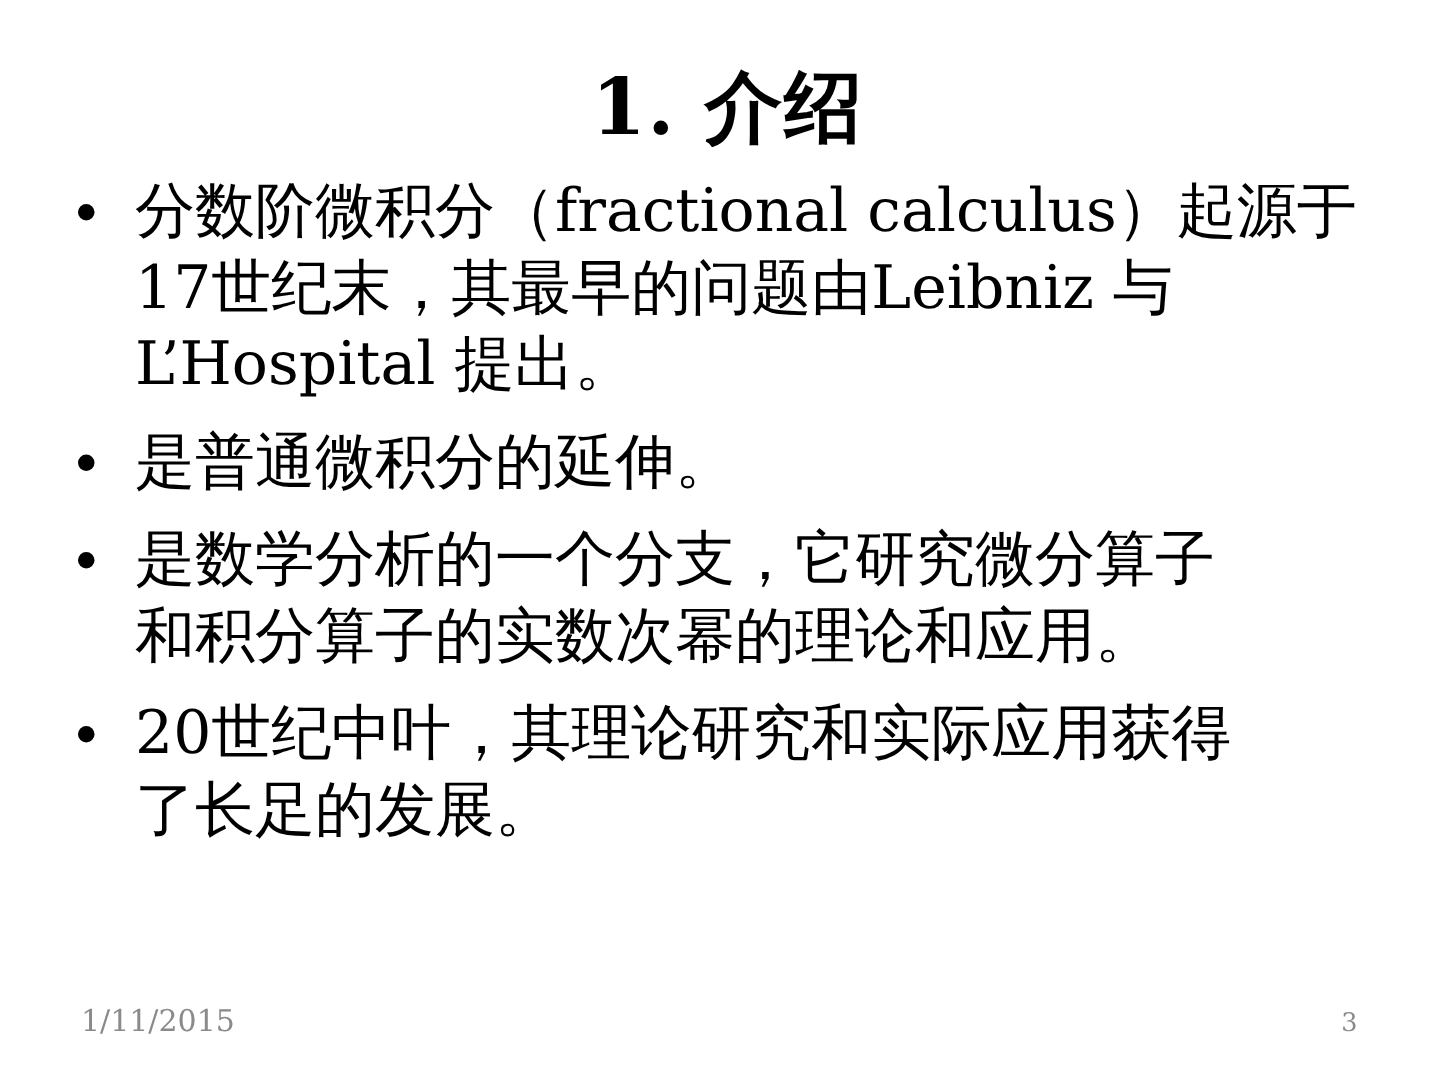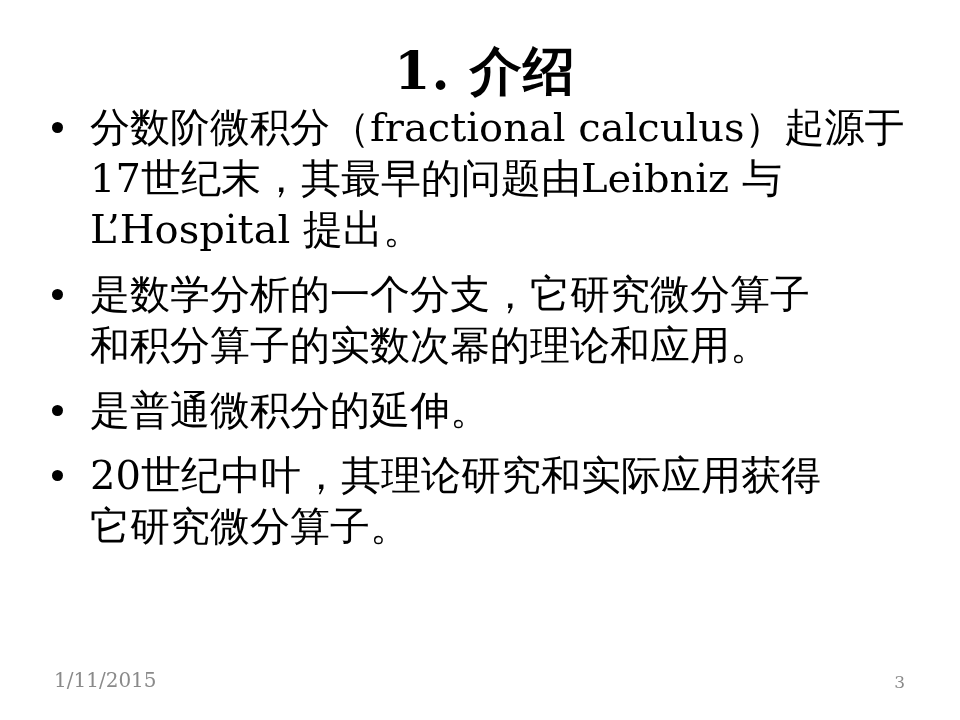--- a/index.html
+++ b/index.html
@@ -23,21 +23,21 @@
     width: 100%;
     margin: 5px;
     text-align: center;
     font-size: 52px;
     font-weight: 700;
     letter-spacing: 1px;
     color: #000000;
   }
   .bullet-list {
     position: absolute;
-    top: 102px;
+    top: 116px;
     left: 36px;
     right: 40px;
     margin: 0;
     padding: 0;
     list-style: none;
   }
   .bullet-item {
     position: relative;
     padding-left: 54px;
     margin-bottom: 14px;
@@ -82,31 +82,31 @@
 
   <ul class="bullet-list">
     <li class="bullet-item">
       <span class="bullet-dot"></span>
       <span class="bullet-text">分数阶微积分（fractional calculus）起源于
 17世纪末，其最早的问题由Leibniz 与
 L’Hospital 提出。</span>
     </li>
     <li class="bullet-item">
       <span class="bullet-dot"></span>
+      <span class="bullet-text">是普通微积分的延伸。</span>
+    </li>
+    <li class="bullet-item">
+      <span class="bullet-dot"></span>
       <span class="bullet-text">是数学分析的一个分支，它研究微分算子
 和积分算子的实数次幂的理论和应用。</span>
     </li>
     <li class="bullet-item">
       <span class="bullet-dot"></span>
-      <span class="bullet-text">是普通微积分的延伸。</span>
-    </li>
-    <li class="bullet-item">
-      <span class="bullet-dot"></span>
       <span class="bullet-text">20世纪中叶，其理论研究和实际应用获得
-它研究微分算子。</span>
+了长足的发展。</span>
     </li>
   </ul>
 
   <div class="footer-date">1/11/2015</div>
 
   <div class="footer-page">3</div>
 
 </div>
 
 </body></html>

